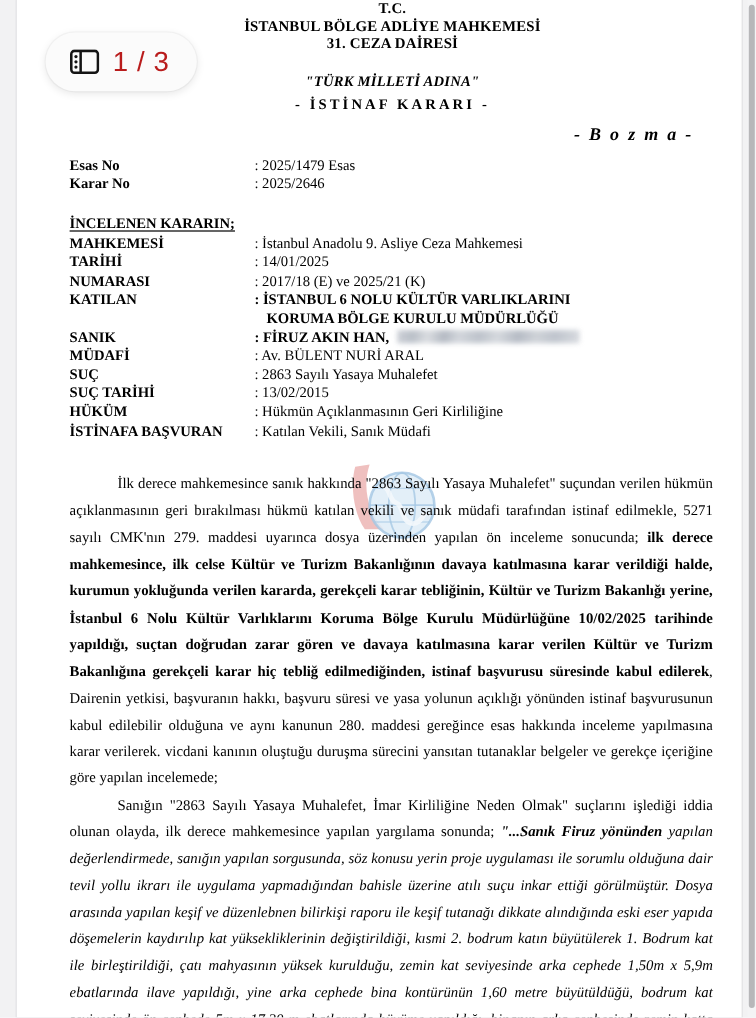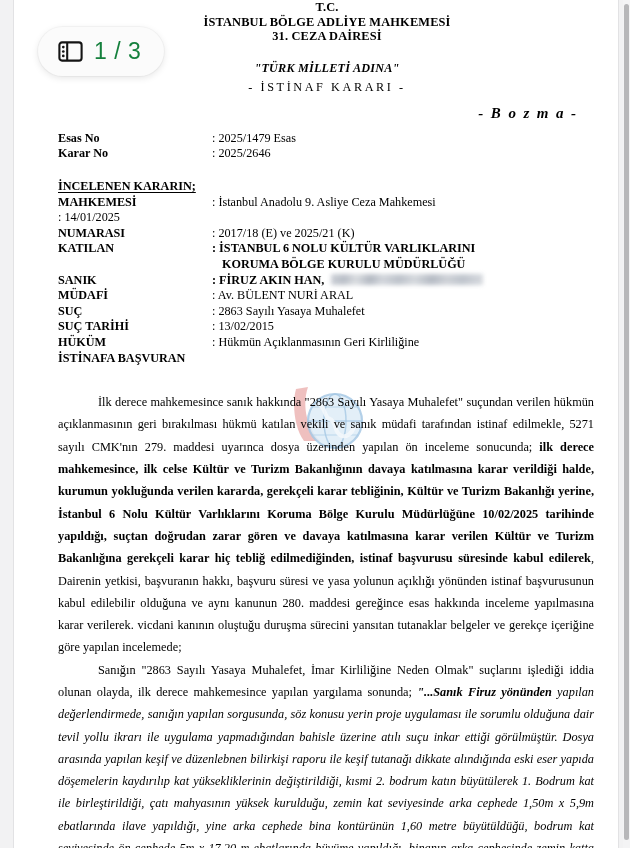--- a/index.html
+++ b/index.html
@@ -70,21 +70,21 @@
     display: flex;
     align-items: center;
     gap: 11px;
     padding: 0 23px 0 20px;
     box-shadow: 0 2px 7px rgba(0,0,0,0.10), 0 0 0 1px rgba(0,0,0,0.03);
     z-index: 40;
   }
   #page-indicator .pi-label {
     font-family: "Liberation Sans", sans-serif;
     font-size: 23px;
-    color: #15803d;
+    color: #b91c1c;
     letter-spacing: 0.5px;
     white-space: nowrap;
   }
 
   
   .content {
     position: absolute;
     left: 0; top: 0;
     width: 604px;
     padding: 0 22px 0 44px;
@@ -103,21 +103,21 @@
 
   .subtitle-quote {
     font-size: 12.2px;
     font-weight: bold;
     font-style: italic;
     margin-top: 17px;
     letter-spacing: 0.2px;
   }
   .subtitle-spaced {
     font-size: 12.2px;
-    font-weight: normal;
+    font-weight: bold;
     margin-top: 4px;
     letter-spacing: 2.6px;
   }
 
   #bozma {
     text-align: right;
     font-size: 15px;
     font-weight: bold;
     font-style: italic;
     letter-spacing: 1.9px;
@@ -236,20 +236,21 @@
       <div id="section-heading">İNCELENEN KARARIN;</div>
 
       <div id="meta-block">
 
         <div class="kv-row">
           <div class="kv-key">MAHKEMESİ</div>
           <div class="kv-val">: İstanbul Anadolu 9. Asliye Ceza Mahkemesi</div>
         </div>
 
         <div class="kv-row">
+          <div class="kv-key">TARİHİ</div>
           <div class="kv-val">: 14/01/2025</div>
         </div>
 
         <div class="kv-row">
           <div class="kv-key">NUMARASI</div>
           <div class="kv-val">: 2017/18 (E) ve 2025/21 (K)</div>
         </div>
 
         <div class="kv-row">
           <div class="kv-key">KATILAN</div>
@@ -277,20 +278,21 @@
           <div class="kv-val">: 13/02/2015</div>
         </div>
 
         <div class="kv-row">
           <div class="kv-key">HÜKÜM</div>
           <div class="kv-val">: Hükmün Açıklanmasının Geri Kirliliğine</div>
         </div>
 
         <div class="kv-row">
           <div class="kv-key">İSTİNAFA BAŞVURAN</div>
+          <div class="kv-val">: Katılan Vekili, Sanık Müdafi</div>
         </div>
 
       </div>
 
       
       <div class="para"><span class="ind"></span><span>İlk derece mahkemesince sanık hakkında "2863 Sayılı Yasaya Muhalefet" suçundan verilen hükmün açıklanmasının geri bırakılması hükmü katılan vekili ve sanık müdafi tarafından istinaf edilmekle,  5271 sayılı CMK'nın 279. maddesi uyarınca dosya üzerinden yapılan ön inceleme sonucunda; </span><b>ilk derece mahkemesince, ilk celse Kültür ve Turizm Bakanlığının davaya katılmasına karar verildiği halde, kurumun yokluğunda verilen kararda, gerekçeli karar tebliğinin, Kültür ve Turizm Bakanlığı yerine, İstanbul 6 Nolu Kültür Varlıklarını Koruma Bölge Kurulu Müdürlüğüne 10/02/2025 tarihinde yapıldığı, suçtan doğrudan zarar gören ve davaya katılmasına karar verilen Kültür ve Turizm Bakanlığına gerekçeli karar hiç tebliğ edilmediğinden, istinaf başvurusu süresinde kabul edilerek</b><span>, Dairenin yetkisi, başvuranın hakkı, başvuru süresi ve yasa yolunun açıklığı yönünden istinaf başvurusunun kabul edilebilir olduğuna ve aynı kanunun 280. maddesi gereğince esas hakkında inceleme yapılmasına karar verilerek. vicdani kanının oluştuğu duruşma sürecini yansıtan tutanaklar belgeler ve gerekçe içeriğine göre yapılan incelemede;</span></div>
 
       
       <div class="para tight"><span class="ind"></span><span>Sanığın "2863 Sayılı Yasaya Muhalefet, İmar Kirliliğine Neden Olmak" suçlarını işlediği iddia olunan olayda, ilk derece mahkemesince yapılan yargılama sonunda; </span><span class="bi">"...Sanık Firuz yönünden</span><i> yapılan değerlendirmede, sanığın yapılan sorgusunda, söz konusu yerin proje uygulaması ile sorumlu olduğuna dair tevil yollu ikrarı ile uygulama yapmadığından bahisle üzerine atılı suçu inkar ettiği görülmüştür. Dosya arasında yapılan keşif ve düzenlebnen bilirkişi raporu ile keşif tutanağı dikkate alındığında eski eser yapıda döşemelerin kaydırılıp kat yüksekliklerinin değiştirildiği, kısmi 2. bodrum katın büyütülerek 1. Bodrum kat ile birleştirildiği, çatı mahyasının yüksek kurulduğu, zemin kat seviyesinde arka cephede 1,50m x 5,9m ebatlarında ilave yapıldığı, yine arka cephede bina kontürünün 1,60 metre büyütüldüğü, bodrum kat seviyesinde ön cephede 5m x 17,20 m ebatlarında büyüme yapıldığı, binanın arka cephesinde zemin katta (2,35m x 15,90m)+(13,65m x 61,00m) ebatlarında, 1. Katta 13,65m x 6lm</i></div>
 

